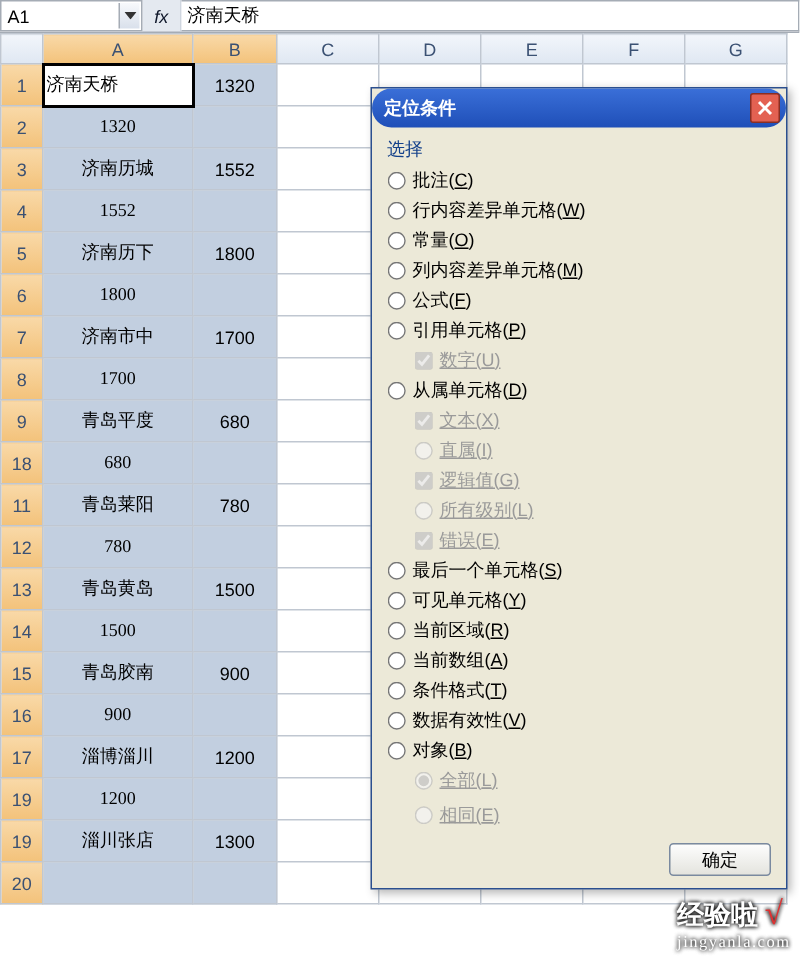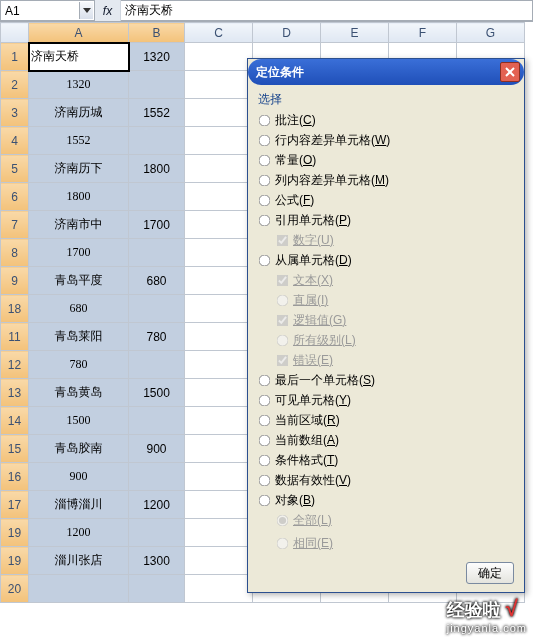--- a/index.html
+++ b/index.html
@@ -164,36 +164,36 @@
     border: 2px solid #e13a2a;
     pointer-events: none;
   }
   .dlg-buttons {
     display: flex;
     justify-content: flex-end;
     gap: 10px;
     margin-top: 10px;
   }
   .dlg-buttons button {
-    width: 48px; height: 22px;
+    width: 68px; height: 22px;
     background: linear-gradient(#fdfdfd,#e4e4de);
     border: 1px solid #7a8aa0;
     border-radius: 3px;
     font-size: 12px;
   }
   
   .watermark {
     position: absolute;
     right: 6px;
     bottom: 6px;
     color: #fff;
     font-weight: bold;
     font-size: 18px;
     text-shadow: 0 0 3px #000, 0 0 3px #000;
-    display: flex; align-items: flex-end; gap: 4px;
+    display: flex; align-items: flex-end; gap: 4px; font-family: Liberation Serif, serif;
   }
   .watermark .check { color: #d33; font-size: 22px; }
   .watermark .sub { font-size: 11px; font-weight: normal; display:block; letter-spacing:1px;}
   .rowhdr.sel, th.sel { background: linear-gradient(#f9d9a8,#f3c27a) !important; color:#3b5173; }
 </style>
 </head>
 <body>
 
 <div class="formula-bar">
   <div class="name-box">

